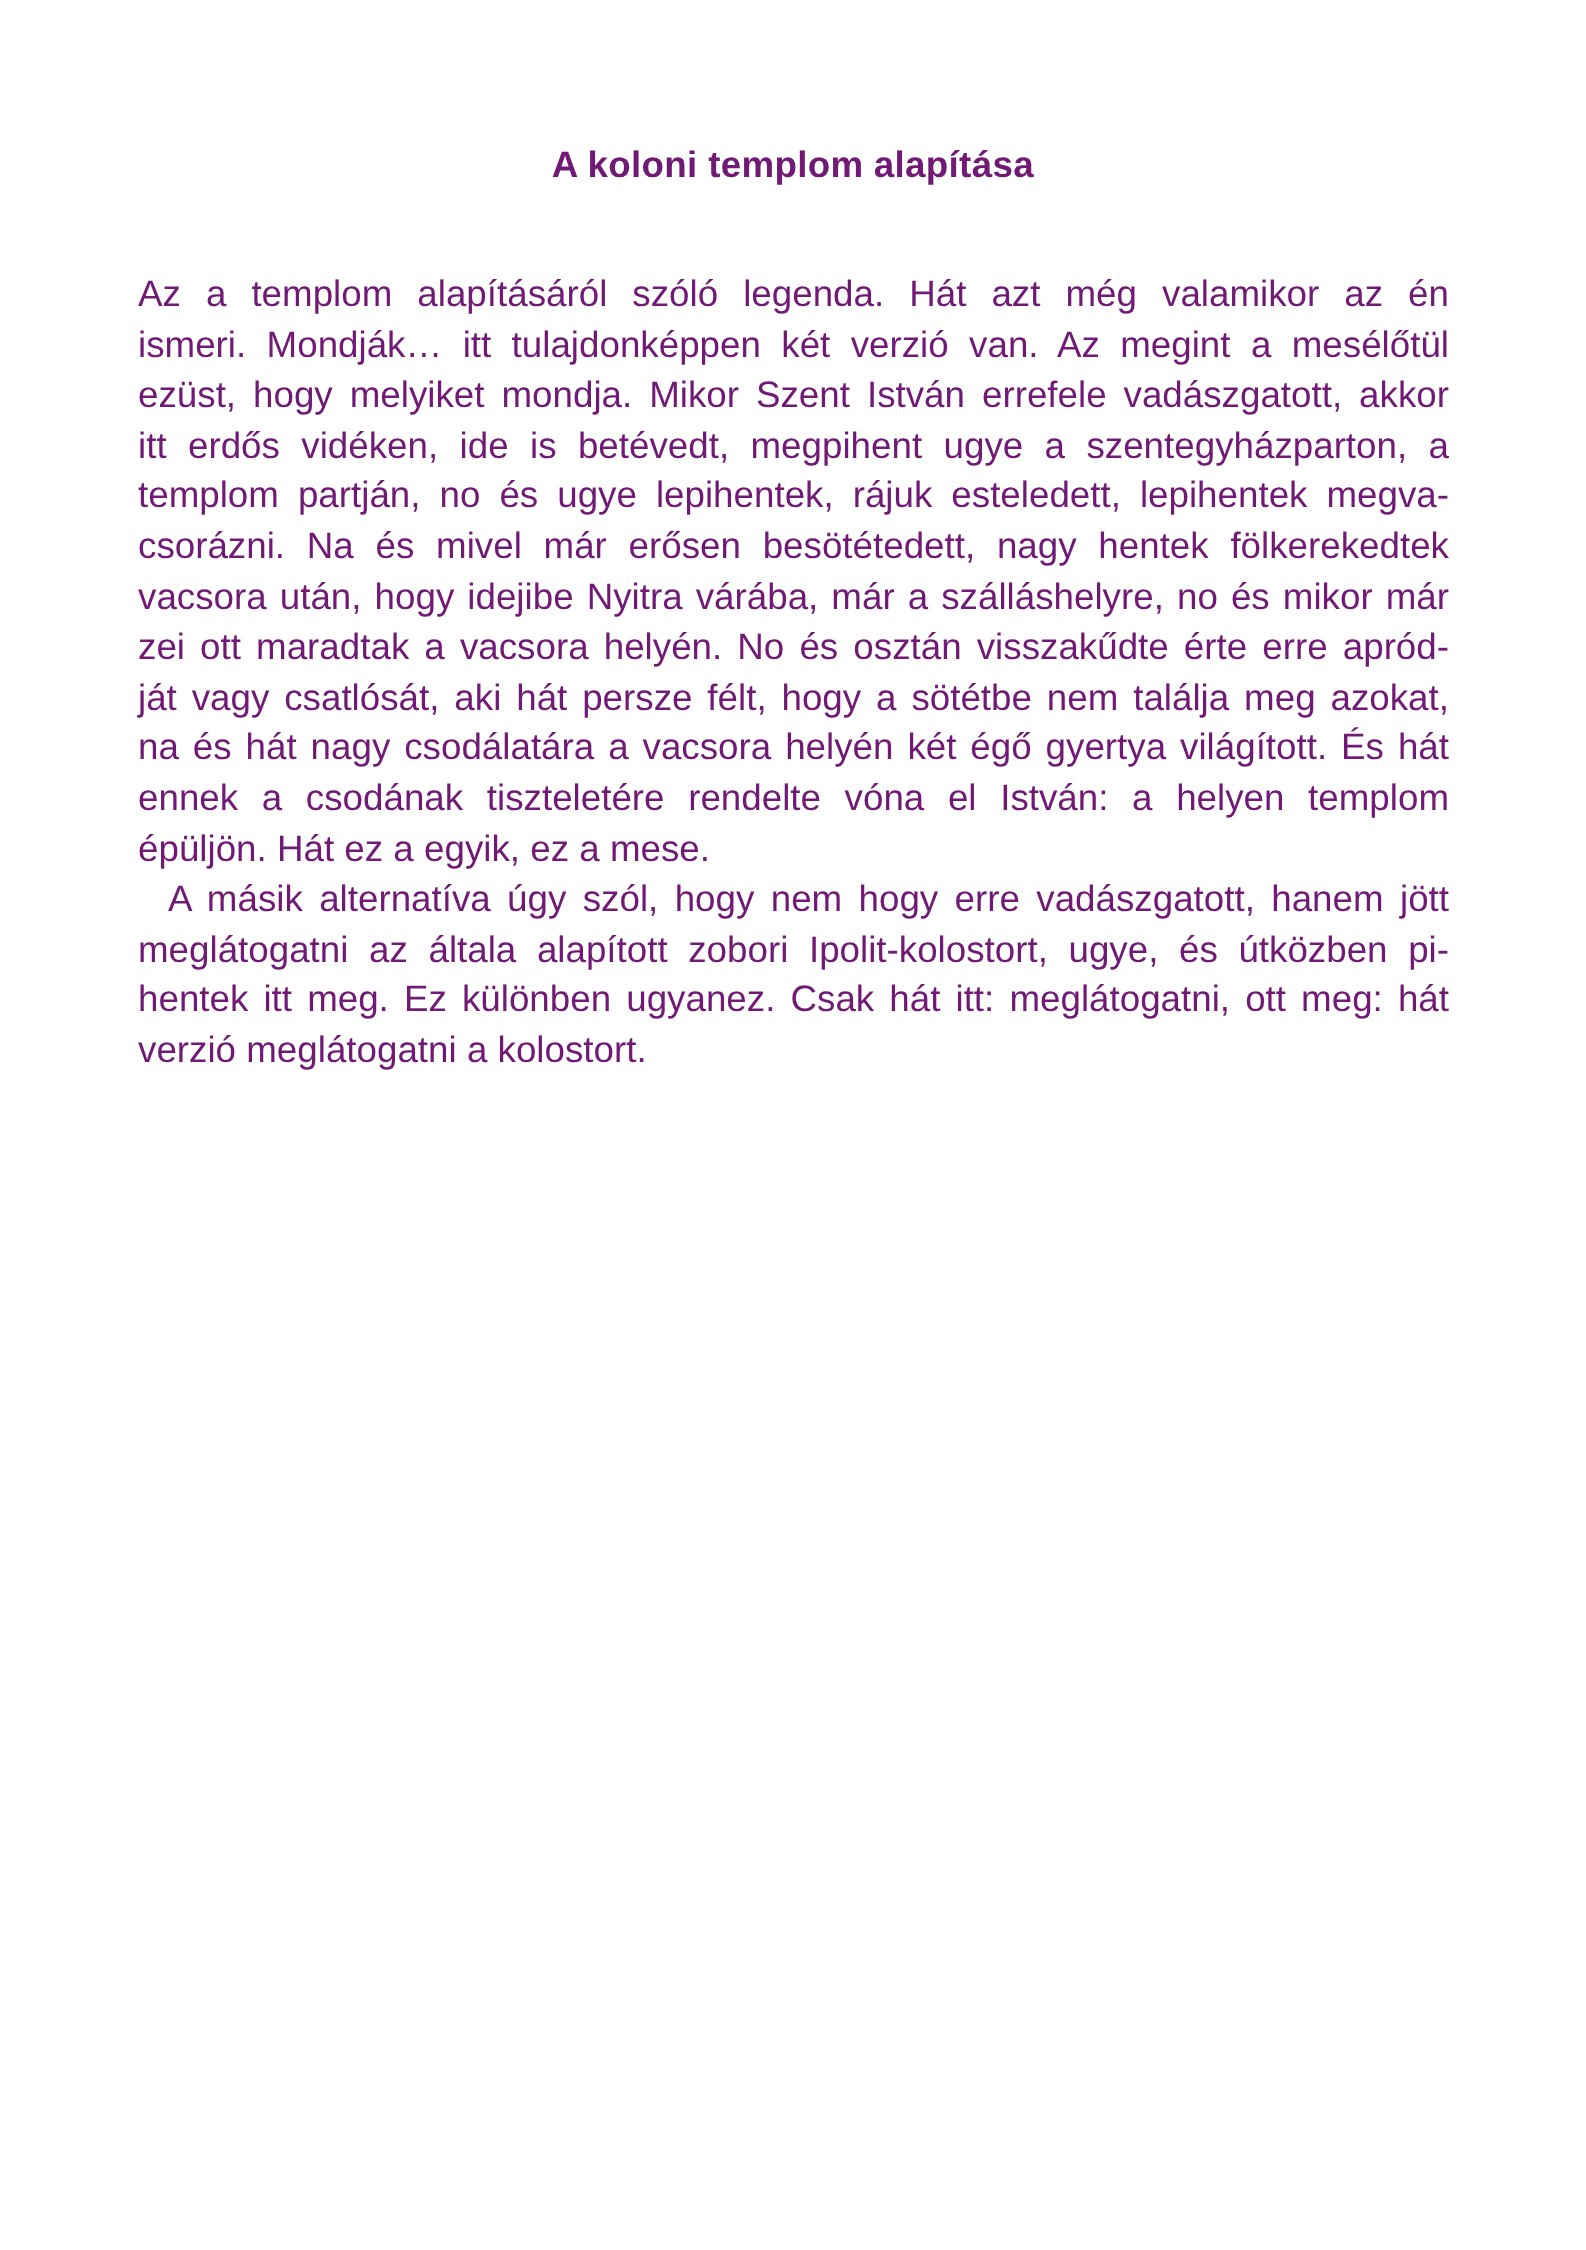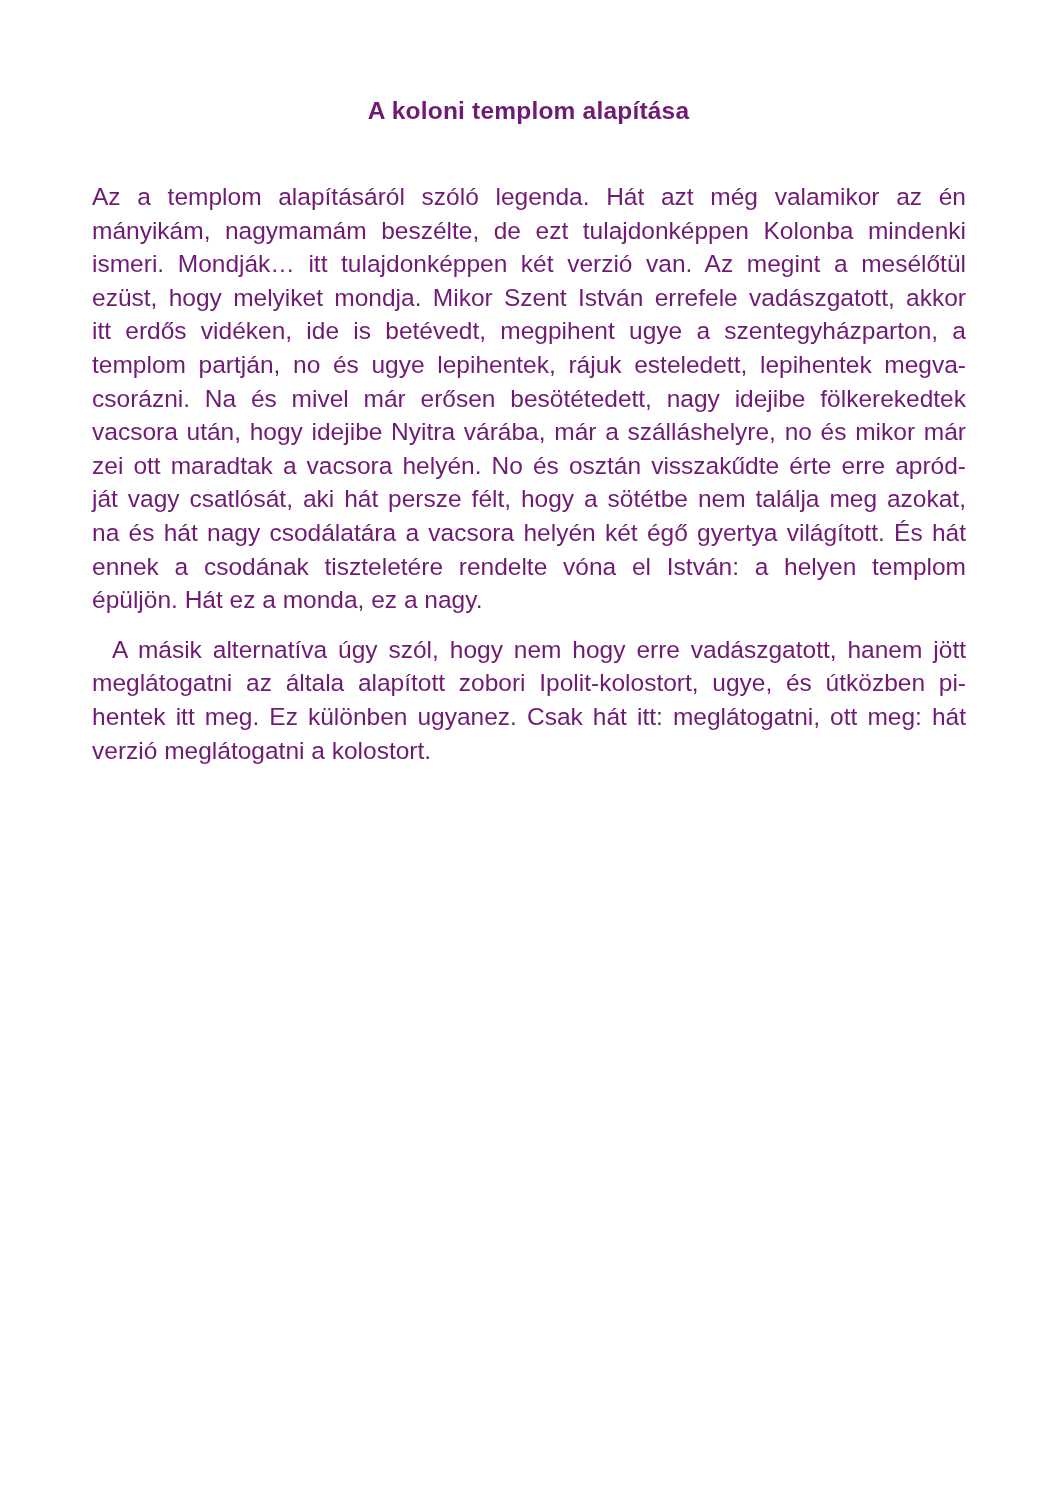--- a/index.html
+++ b/index.html
@@ -45,43 +45,41 @@
     text-align-last: justify;
     height: 33.6px;
     overflow: visible;
   }
   .text-line.last {
     text-align: left;
     text-align-last: left;
   }
   .text-line.indent {
     text-indent: 20px;
-    margin-top: 16px;
   }
 </style>
 </head>
 <body>
 
 <div class="page">
   <h1 class="doc-title">A koloni templom alapítása</h1>
   <div class="doc-content">
       <div class="paragraph">
         <div class="text-line">Az a templom alapításáról szóló legenda. Hát azt még valamikor az én</div>
-        <div class="text-line">mányikám, nagymamám beszélte, de ezt tulajdonképpen Kolonba mindenki</div>
         <div class="text-line">ismeri. Mondják… itt tulajdonképpen két verzió van. Az megint a mesélőtül</div>
         <div class="text-line">ezüst, hogy melyiket mondja. Mikor Szent István errefele vadászgatott, akkor</div>
         <div class="text-line">itt erdős vidéken, ide is betévedt, megpihent ugye a szentegyházparton, a</div>
         <div class="text-line">templom partján, no és ugye lepihentek, rájuk esteledett, lepihentek megva-</div>
-        <div class="text-line">csorázni. Na és mivel már erősen besötétedett, nagy idejibe fölkerekedtek</div>
+        <div class="text-line">csorázni. Na és mivel már erősen besötétedett, nagy hentek fölkerekedtek</div>
         <div class="text-line">vacsora után, hogy idejibe Nyitra várába, már a szálláshelyre, no és mikor már</div>
         <div class="text-line">zei ott maradtak a vacsora helyén. No és osztán visszakűdte érte erre apród-</div>
         <div class="text-line">ját vagy csatlósát, aki hát persze félt, hogy a sötétbe nem találja meg azokat,</div>
         <div class="text-line">na és hát nagy csodálatára a vacsora helyén két égő gyertya világított. És hát</div>
         <div class="text-line">ennek a csodának tiszteletére rendelte vóna el István: a helyen templom</div>
-        <div class="text-line last">épüljön. Hát ez a monda, ez a nagy.</div>
+        <div class="text-line last">épüljön. Hát ez a egyik, ez a mese.</div>
       </div>
       <div class="paragraph">
         <div class="text-line indent">A másik alternatíva úgy szól, hogy nem hogy erre vadászgatott, hanem jött</div>
         <div class="text-line">meglátogatni az általa alapított zobori Ipolit-kolostort, ugye, és útközben pi-</div>
         <div class="text-line">hentek itt meg. Ez különben ugyanez. Csak hát itt: meglátogatni, ott meg: hát</div>
         <div class="text-line last">verzió meglátogatni a kolostort.</div>
       </div>
     </div>
 </div>
 

